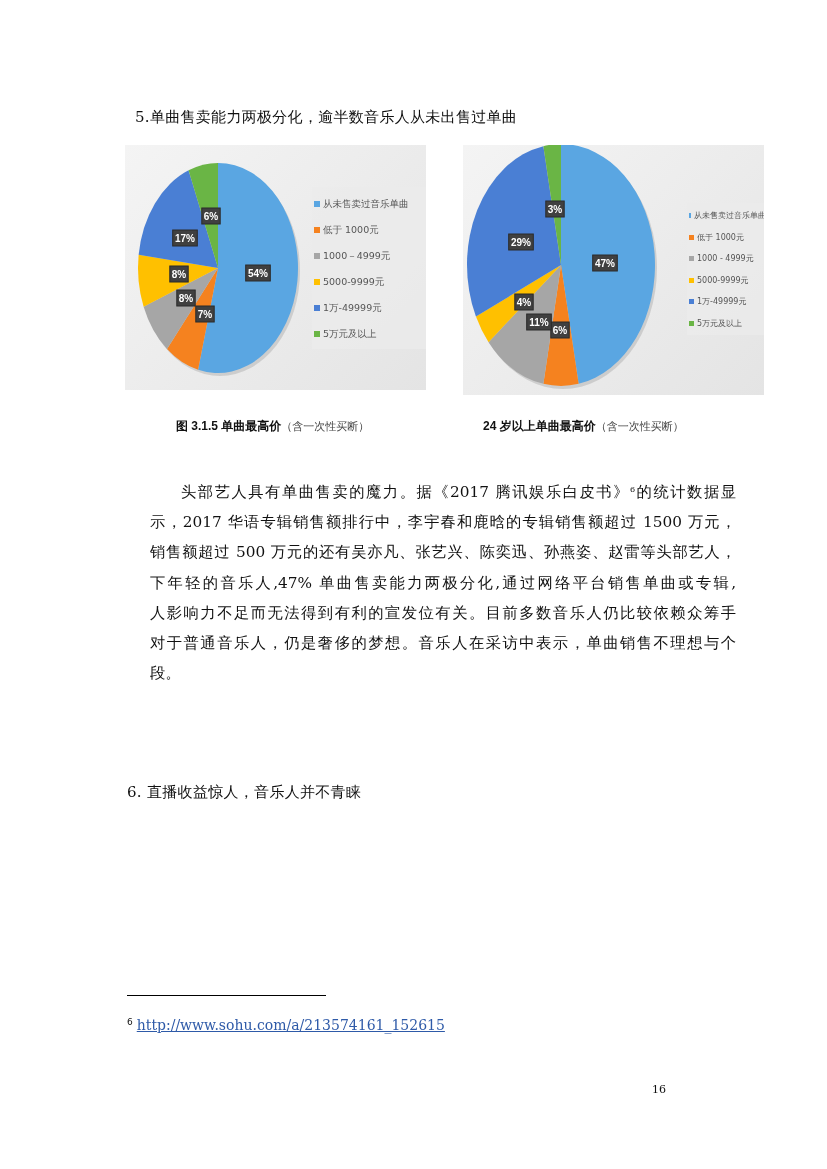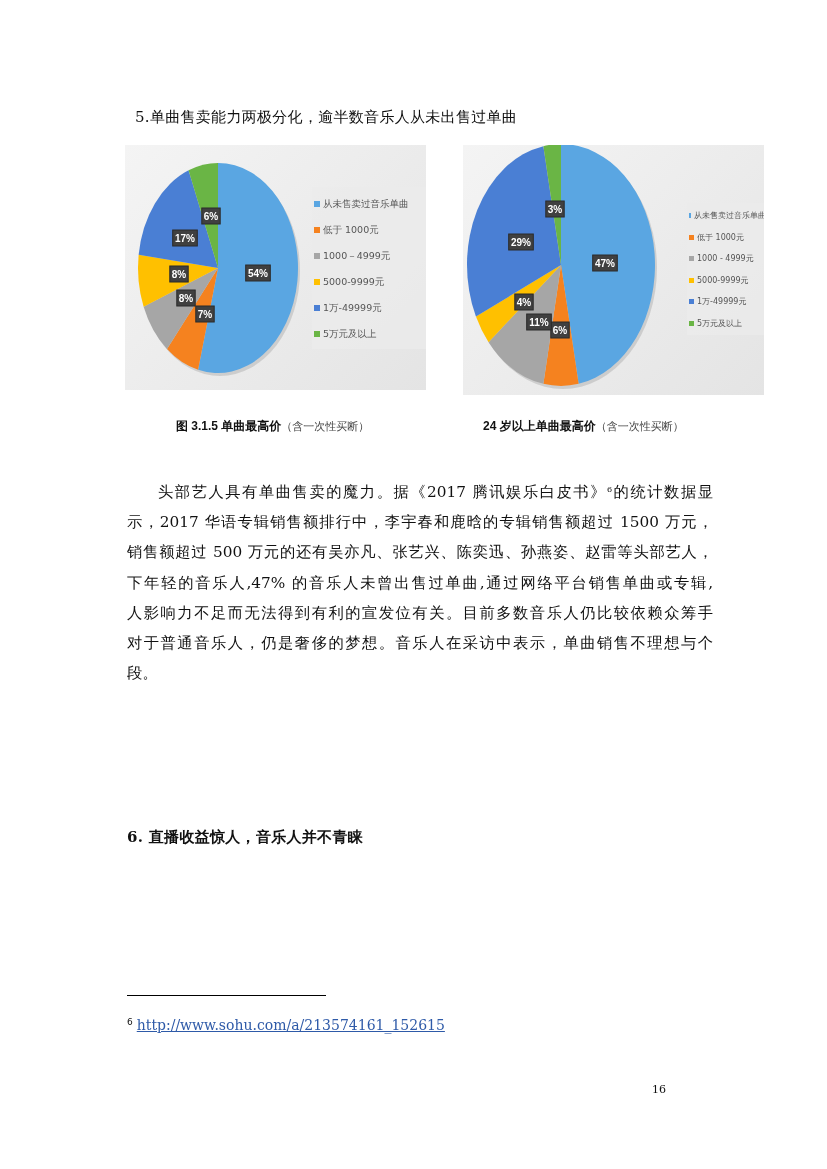--- a/index.html
+++ b/index.html
@@ -130,30 +130,30 @@
     </div>
 </div>
 
 <div class="abs caption" style="left:176px; top:410px;">
   <b>图 3.1.5 单曲最高价</b><span class="light">（含一次性买断）</span>
 </div>
 <div class="abs caption" style="left:483px; top:410px;">
   <b>24 岁以上单曲最高价</b><span class="light">（含一次性买断）</span>
 </div>
 
-<div class="para" style="top:477px;">
+<div class="para" style="top:477px;margin-left:23px;">
   <span class="line" style="padding-left:31px;"><span>头部艺人具有单曲售卖的魔力。据《2017 腾讯娱乐白皮书》</span><sup>6</sup><span>的统计数据显</span></span>
   <span class="line">示，2017 华语专辑销售额排行中，李宇春和鹿晗的专辑销售额超过 1500 万元，</span>
   <span class="line">销售额超过 500 万元的还有吴亦凡、张艺兴、陈奕迅、孙燕姿、赵雷等头部艺人，</span>
-  <span class="line">下年轻的音乐人,47% 的音乐人未曾出售过单曲,通过网络平台销售单曲或专辑,</span>
+  <span class="line">下年轻的音乐人,47% 单曲售卖能力两极分化,通过网络平台销售单曲或专辑,</span>
   <span class="line">人影响力不足而无法得到有利的宣发位有关。目前多数音乐人仍比较依赖众筹手</span>
   <span class="line">对于普通音乐人，仍是奢侈的梦想。音乐人在采访中表示，单曲销售不理想与个</span>
   <span class="line last">段。</span>
 </div>
 
-<div class="abs heading" style="left:127px; top:828px;font-weight:bold;">6. 直播收益惊人，音乐人并不青睐</div>
+<div class="abs heading" style="left:127px; top:783px;">6. 直播收益惊人，音乐人并不青睐</div>
 
 <div class="footnote-rule"></div>
 <div class="footnote">
   <span class="num">6</span><a>http://www.sohu.com/a/213574161_152615</a>
 </div>
 
 <div class="page-num">16</div>
 
 </body></html>

